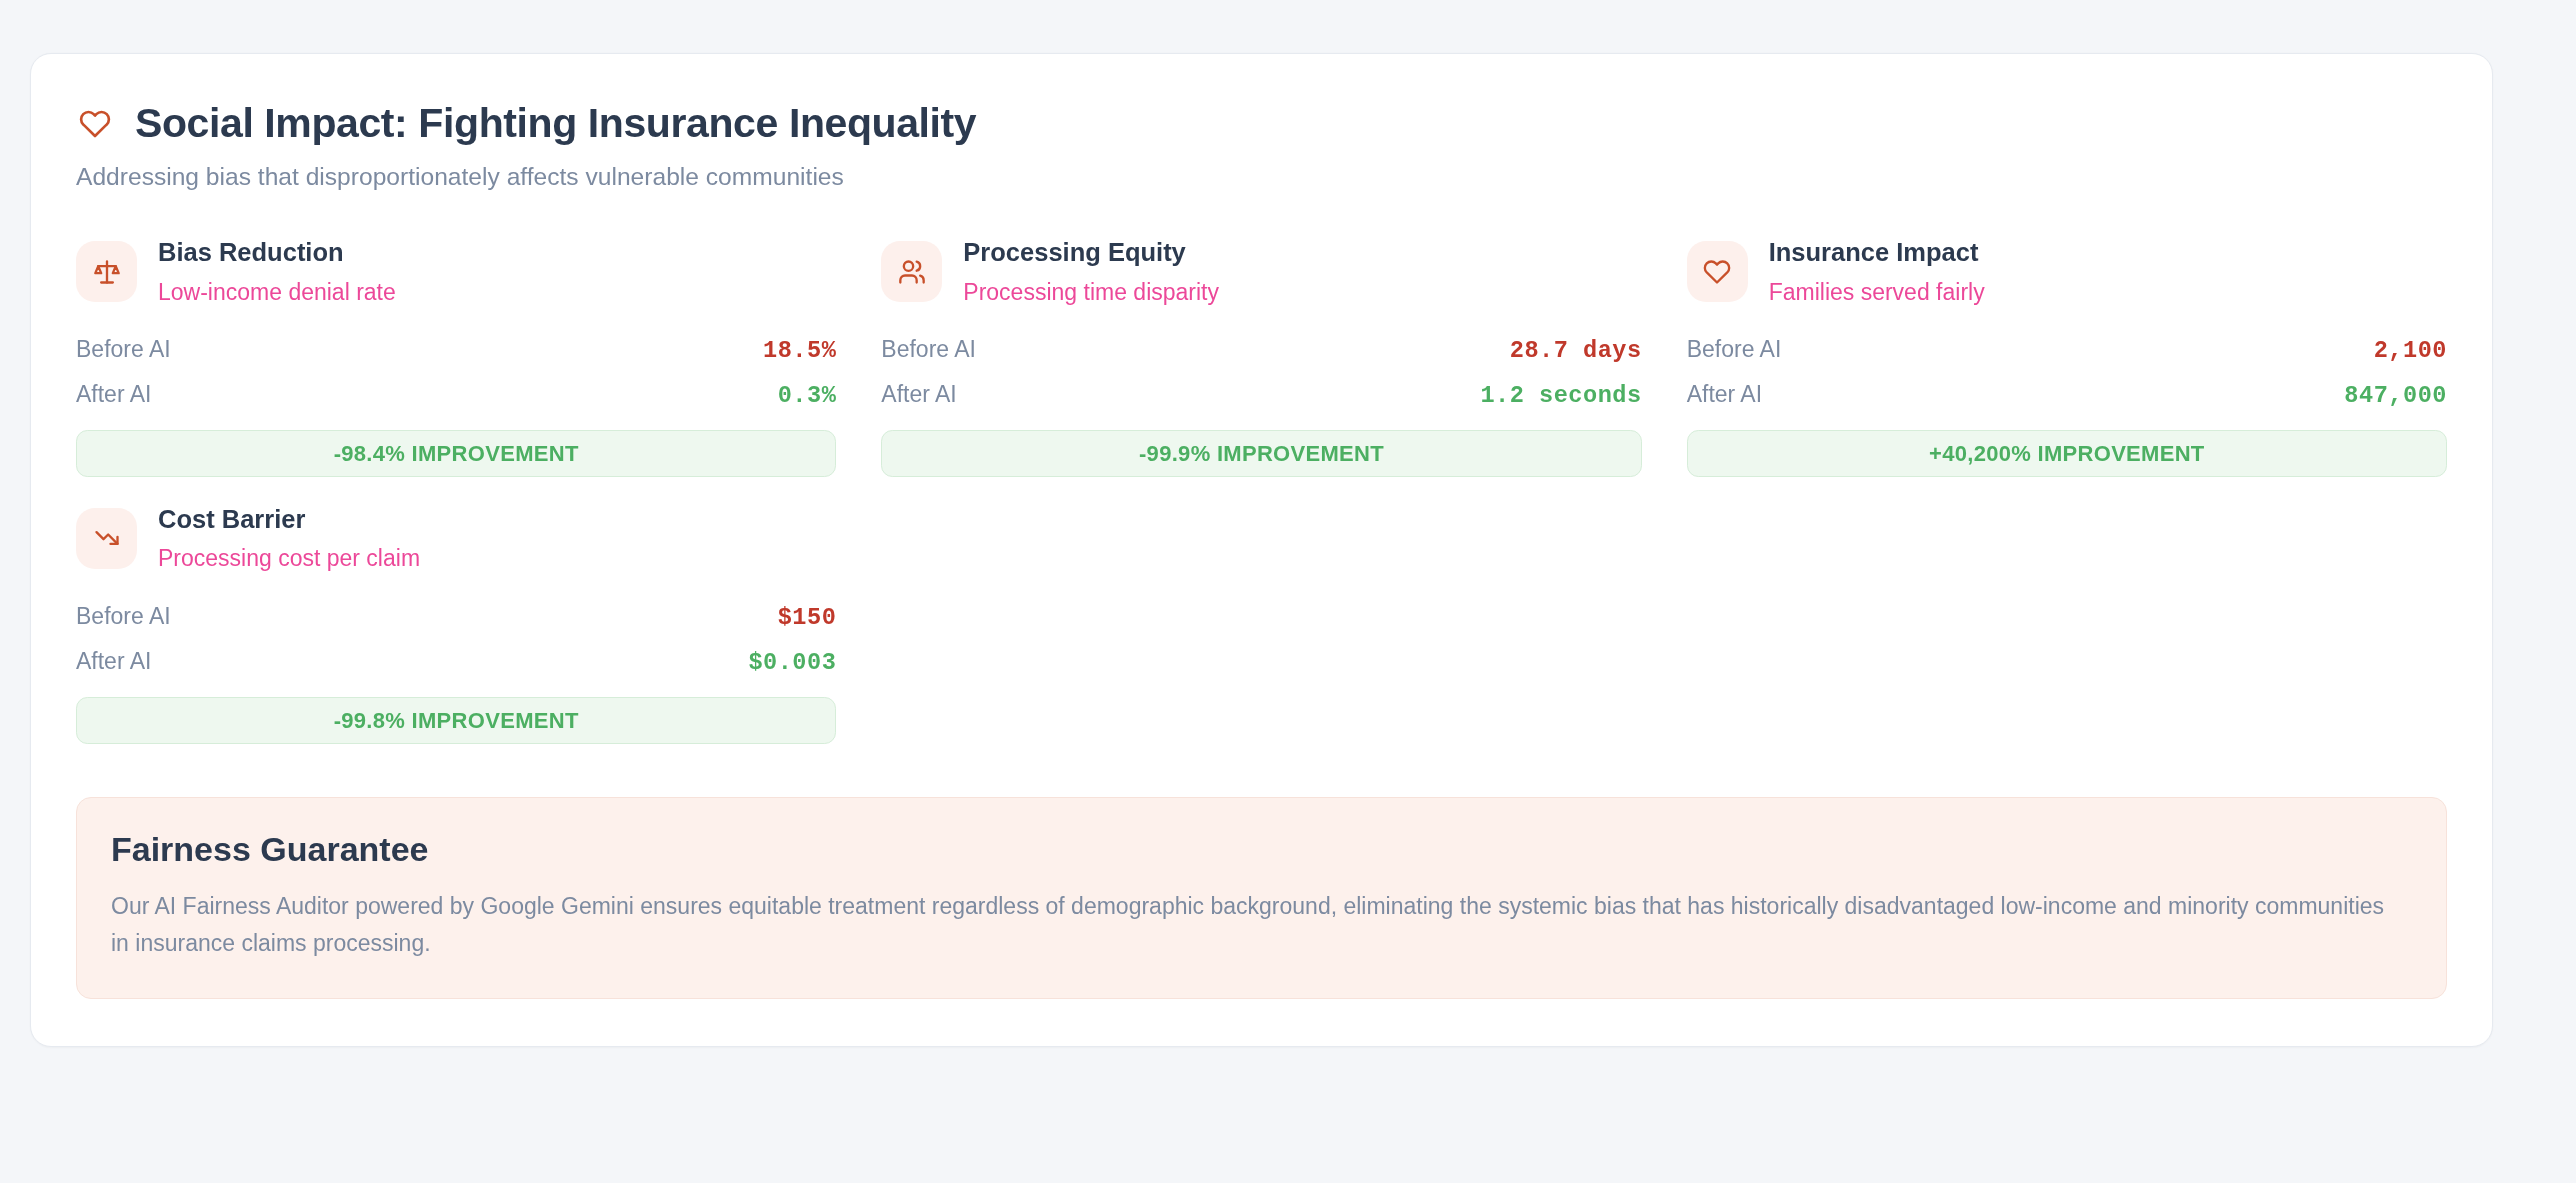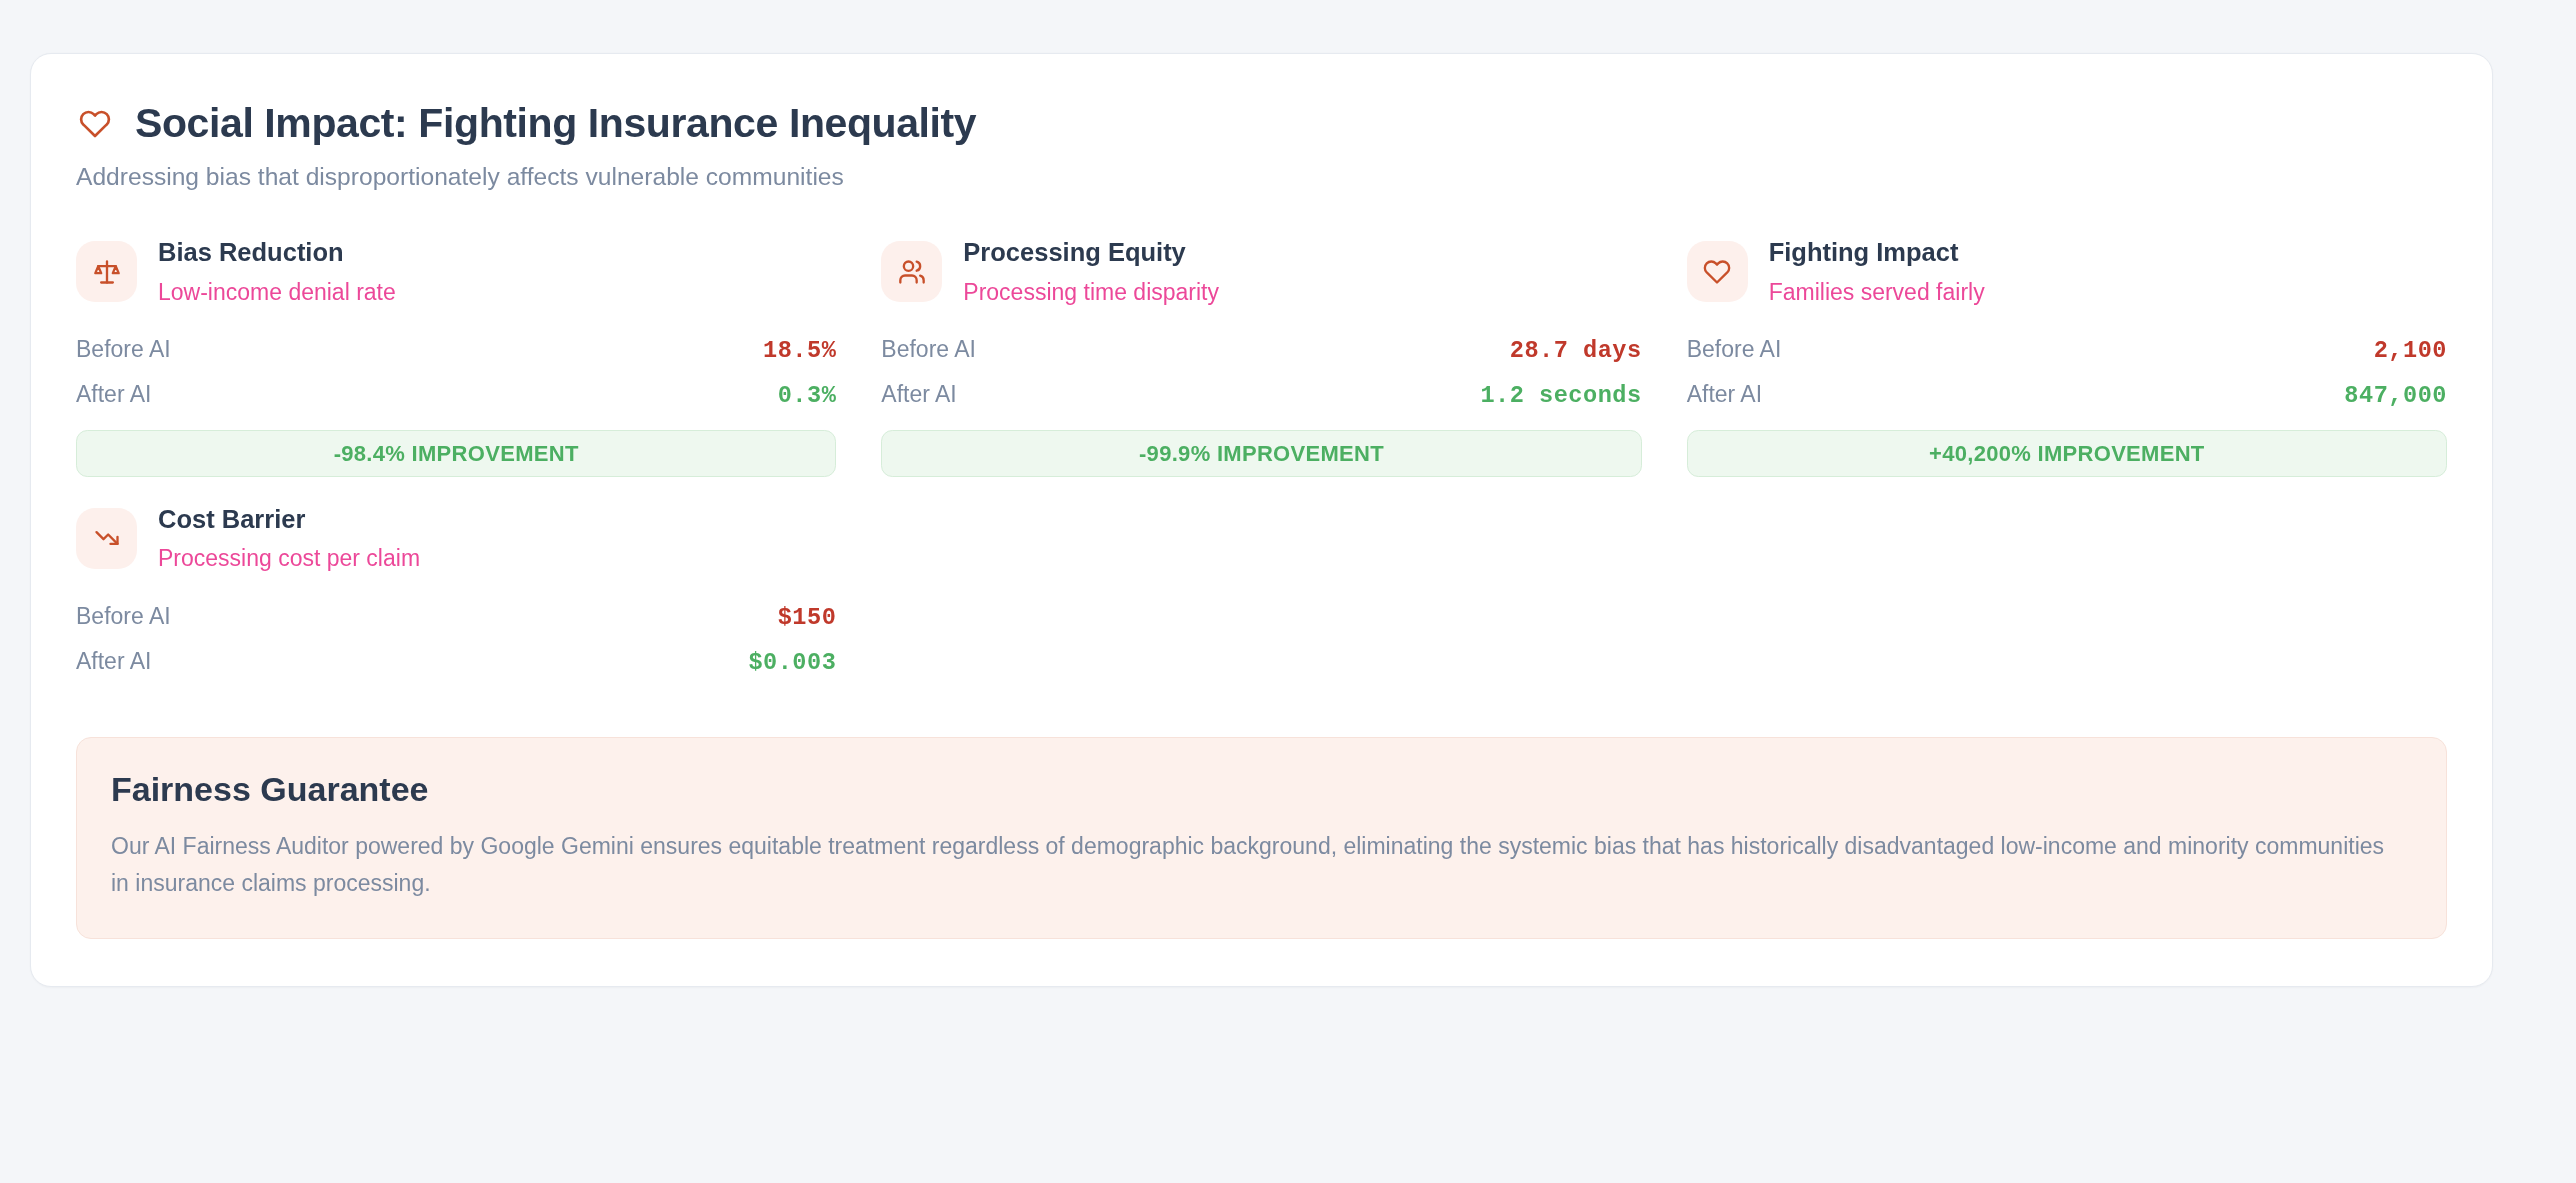--- a/index.html
+++ b/index.html
@@ -241,21 +241,21 @@
       </div>
 
       <div class="metric">
         <div class="metric-head">
           <span class="metric-icon">
             <svg width="28" height="28" viewBox="0 0 24 24" fill="none" stroke="#c8502a" stroke-width="2" stroke-linecap="round" stroke-linejoin="round">
               <path d="M20.8 4.6a5.5 5.5 0 0 0-7.8 0L12 5.7l-1-1.1a5.5 5.5 0 0 0-7.8 7.8l1.1 1L12 21l7.7-7.6 1.1-1a5.5 5.5 0 0 0 0-7.8z"></path>
             </svg>
           </span>
           <div>
-            <div class="metric-name">Fighting Impact</div>
+            <div class="metric-name">Insurance Impact</div>
             <div class="metric-desc">Families served fairly</div>
           </div>
         </div>
         <div class="metric-rows">
           <div class="metric-row">
             <span class="metric-row-label">Before AI</span>
             <span class="metric-row-value value-before">2,100</span>
           </div>
           <div class="metric-row">
             <span class="metric-row-label">After AI</span>
@@ -281,20 +281,21 @@
         <div class="metric-rows">
           <div class="metric-row">
             <span class="metric-row-label">Before AI</span>
             <span class="metric-row-value value-before">$150</span>
           </div>
           <div class="metric-row">
             <span class="metric-row-label">After AI</span>
             <span class="metric-row-value value-after">$0.003</span>
           </div>
         </div>
+        <div class="improvement">-99.8% IMPROVEMENT</div>
       </div>
 
     </div>
 
     <div class="fairness">
       <div class="fairness-title">Fairness Guarantee</div>
       <p class="fairness-body">Our AI Fairness Auditor powered by Google Gemini ensures equitable treatment regardless of demographic background, eliminating the systemic bias that has historically disadvantaged low-income and minority communities in insurance claims processing.</p>
     </div>
 
   </div>

